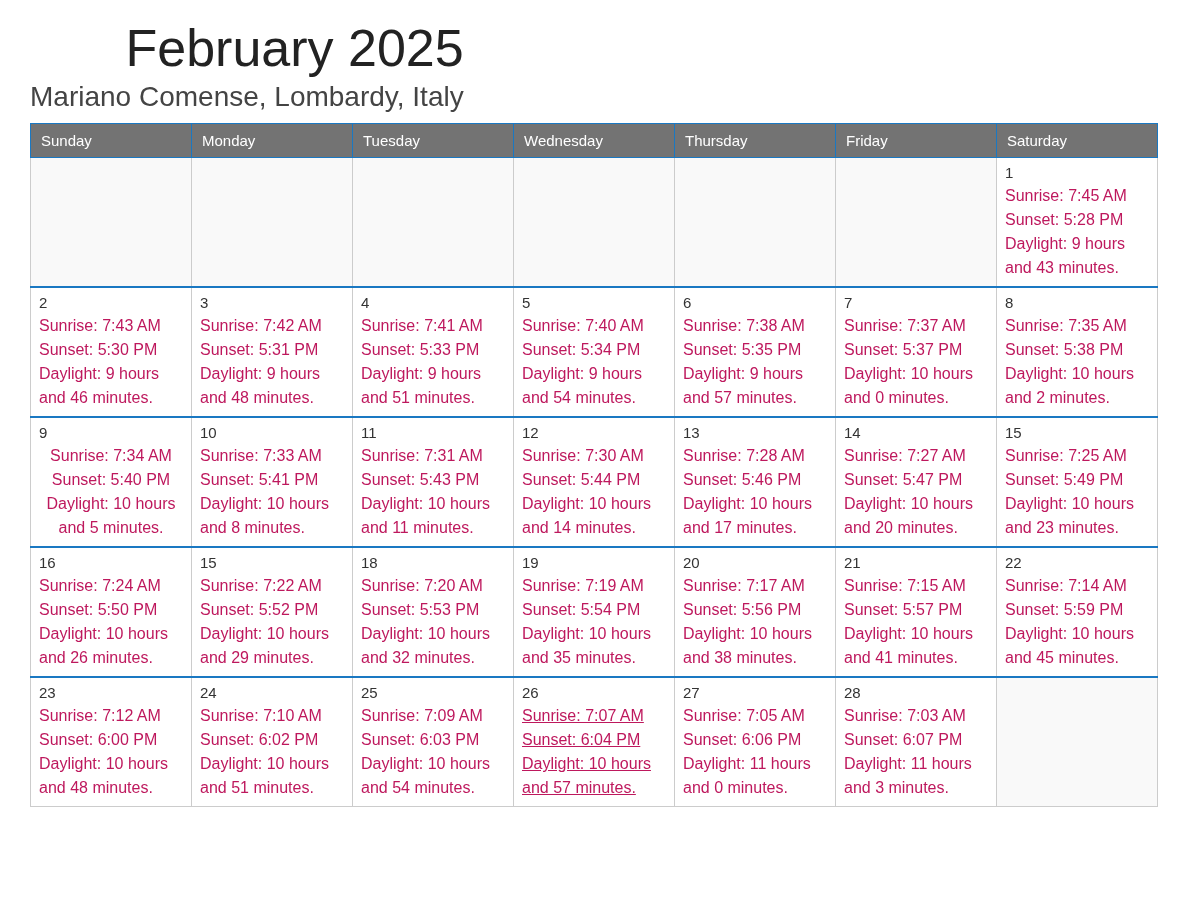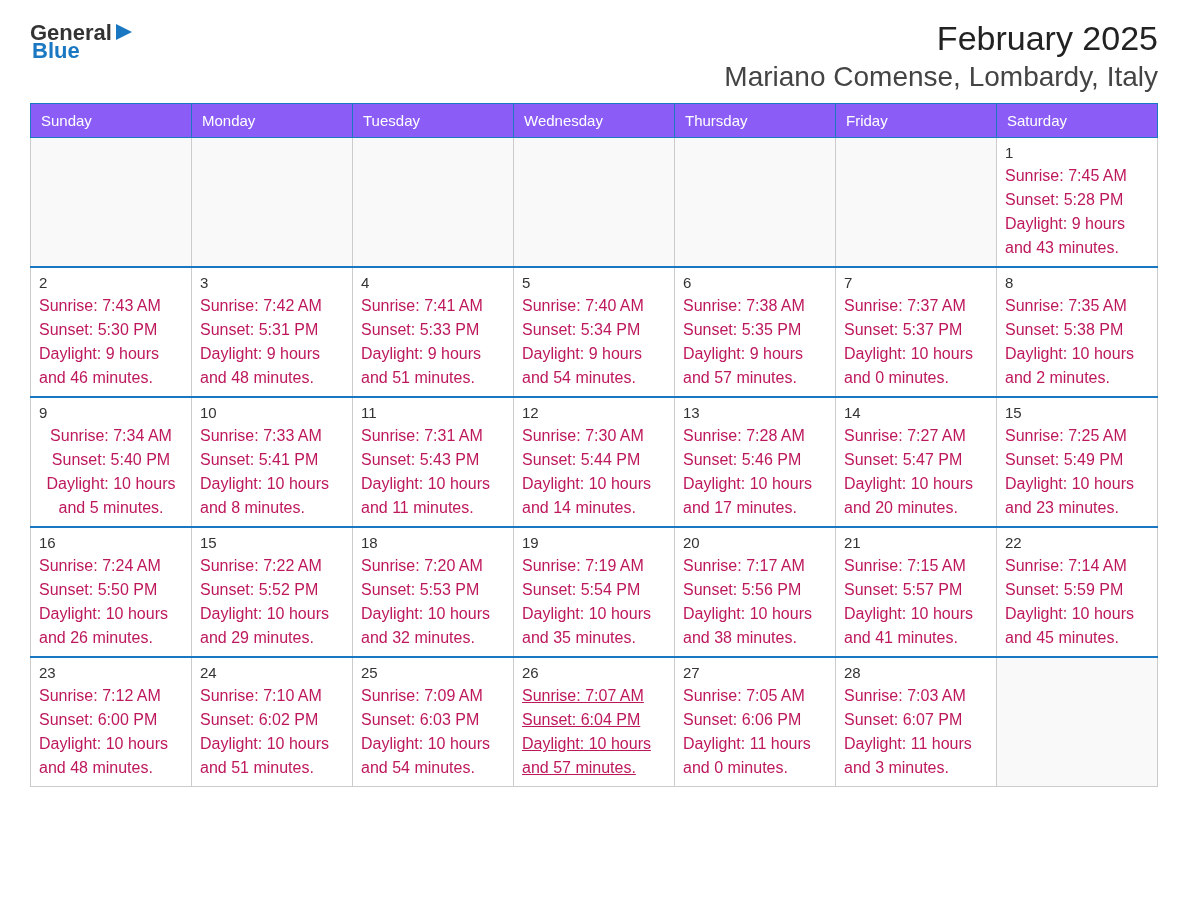--- a/index.html
+++ b/index.html
@@ -32,37 +32,37 @@
       align-items: flex-start;
     }
     .logo-top-row {
       display: flex;
       align-items: center;
     }
     .title-area {
       text-align: right;
     }
     .month-title {
-      font-size: 34px;
+      font-size: 52px;
       font-weight: normal;
       color: #222;
       line-height: 1.1;
     }
     .location-title {
       font-size: 28px;
       color: #444;
       margin-top: 4px;
     }
     .calendar {
       width: 100%;
       border-collapse: collapse;
       margin-top: 10px;
     }
     .calendar th {
-      background-color: #8b5cf6;
+      background-color: #737373;
       color: #fff;
       font-size: 15px;
       font-weight: normal;
       padding: 8px 10px;
       text-align: left;
       border: 1px solid #1a78c2;
     }
     .calendar td {
       border: 1px solid #ccc;
       vertical-align: top;
@@ -87,29 +87,20 @@
       color: #be185d;
     }
     .row-divider td {
       border-top: 2px solid #1a78c2;
     }
   </style>
 </head>
 <body>
 
 <div class="header">
-  <div class="logo-container">
-    <div class="logo-top-row">
-      <span class="logo-text-general">General</span>
-      <svg width="20" height="20" viewBox="0 0 20 20" style="margin-left:2px; margin-top:-2px;">
-        <polygon points="2,2 18,10 2,18" fill="#1a78c2"></polygon>
-      </svg>
-    </div>
-    <span class="logo-text-blue" style="margin-top:-8px; margin-left:2px;">Blue</span>
-  </div>
   <div class="title-area">
     <div class="month-title">February 2025</div>
     <div class="location-title">Mariano Comense, Lombardy, Italy</div>
   </div>
 </div>
 
 <table class="calendar">
   <thead>
     <tr>
     <th>Sunday</th>

